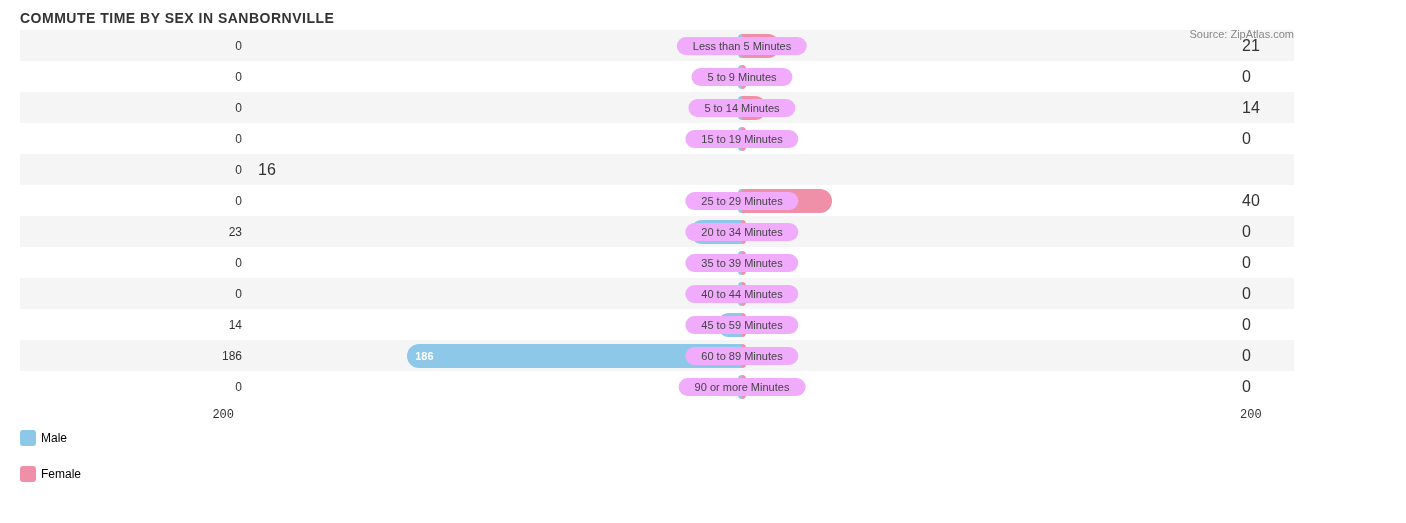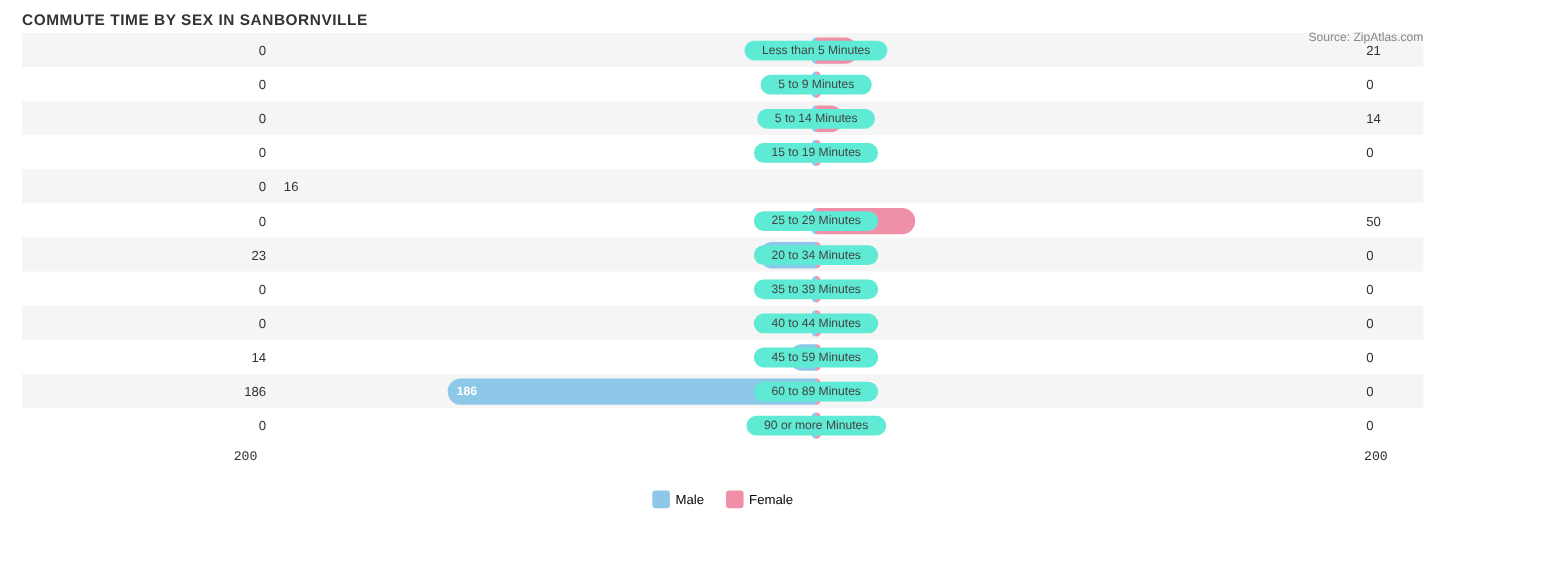--- a/index.html
+++ b/index.html
@@ -50,21 +50,22 @@
       font-size: 12px;
       color: #333;
     }
     .axis-center {
       flex: 1;
     }
     .legend {
       display: flex;
       justify-content: center;
       gap: 20px;
-      margin-top: 24px;
+      margin-top: 8px;
+      flex-direction: column;
     }
     .legend-item {
       display: flex;
       align-items: center;
       gap: 5px;
       font-size: 12px;
     }
     .legend-box {
       width: 16px;
       height: 16px;
@@ -95,30 +96,30 @@
       flex: 1;
       position: relative;
       height: 31px;
       display: flex;
       align-items: center;
     }
     .cell-right-val {
       width: 60px;
       text-align: left;
       padding-left: 8px;
-      font-size: 12px;
+      font-size: 16px;
       color: #333;
       flex-shrink: 0;
     }
 
     .pill-label {
       position: absolute;
       left: 50%;
       transform: translateX(-50%);
-      background: #5eead4;
+      background: #f0abfc;
       border-radius: 20px;
       padding: 3px 16px;
       font-size: 11px;
       color: #444;
       white-space: nowrap;
       z-index: 3;
       pointer-events: none;
       text-align: center;
     }
 
@@ -185,21 +186,21 @@
         <div class="cell-left-val">0</div>
         <div class="cell-right-val">16</div>
       </div>
       <div class="chart-row">
         <div class="cell-left-val">0</div>
         <div class="cell-center">
           <div class="bar-male" style="width: 4px;"></div>
           <div class="bar-female" style="width: 90px;"></div>
           <div class="pill-label">25 to 29 Minutes</div>
         </div>
-        <div class="cell-right-val">50</div>
+        <div class="cell-right-val">40</div>
       </div>
       <div class="chart-row">
         <div class="cell-left-val">23</div>
         <div class="cell-center">
           <div class="bar-male" style="width: 52.2px;"></div>
           <div class="bar-female" style="width: 4px;"></div>
           <div class="pill-label">20 to 34 Minutes</div>
         </div>
         <div class="cell-right-val">0</div>
       </div>

